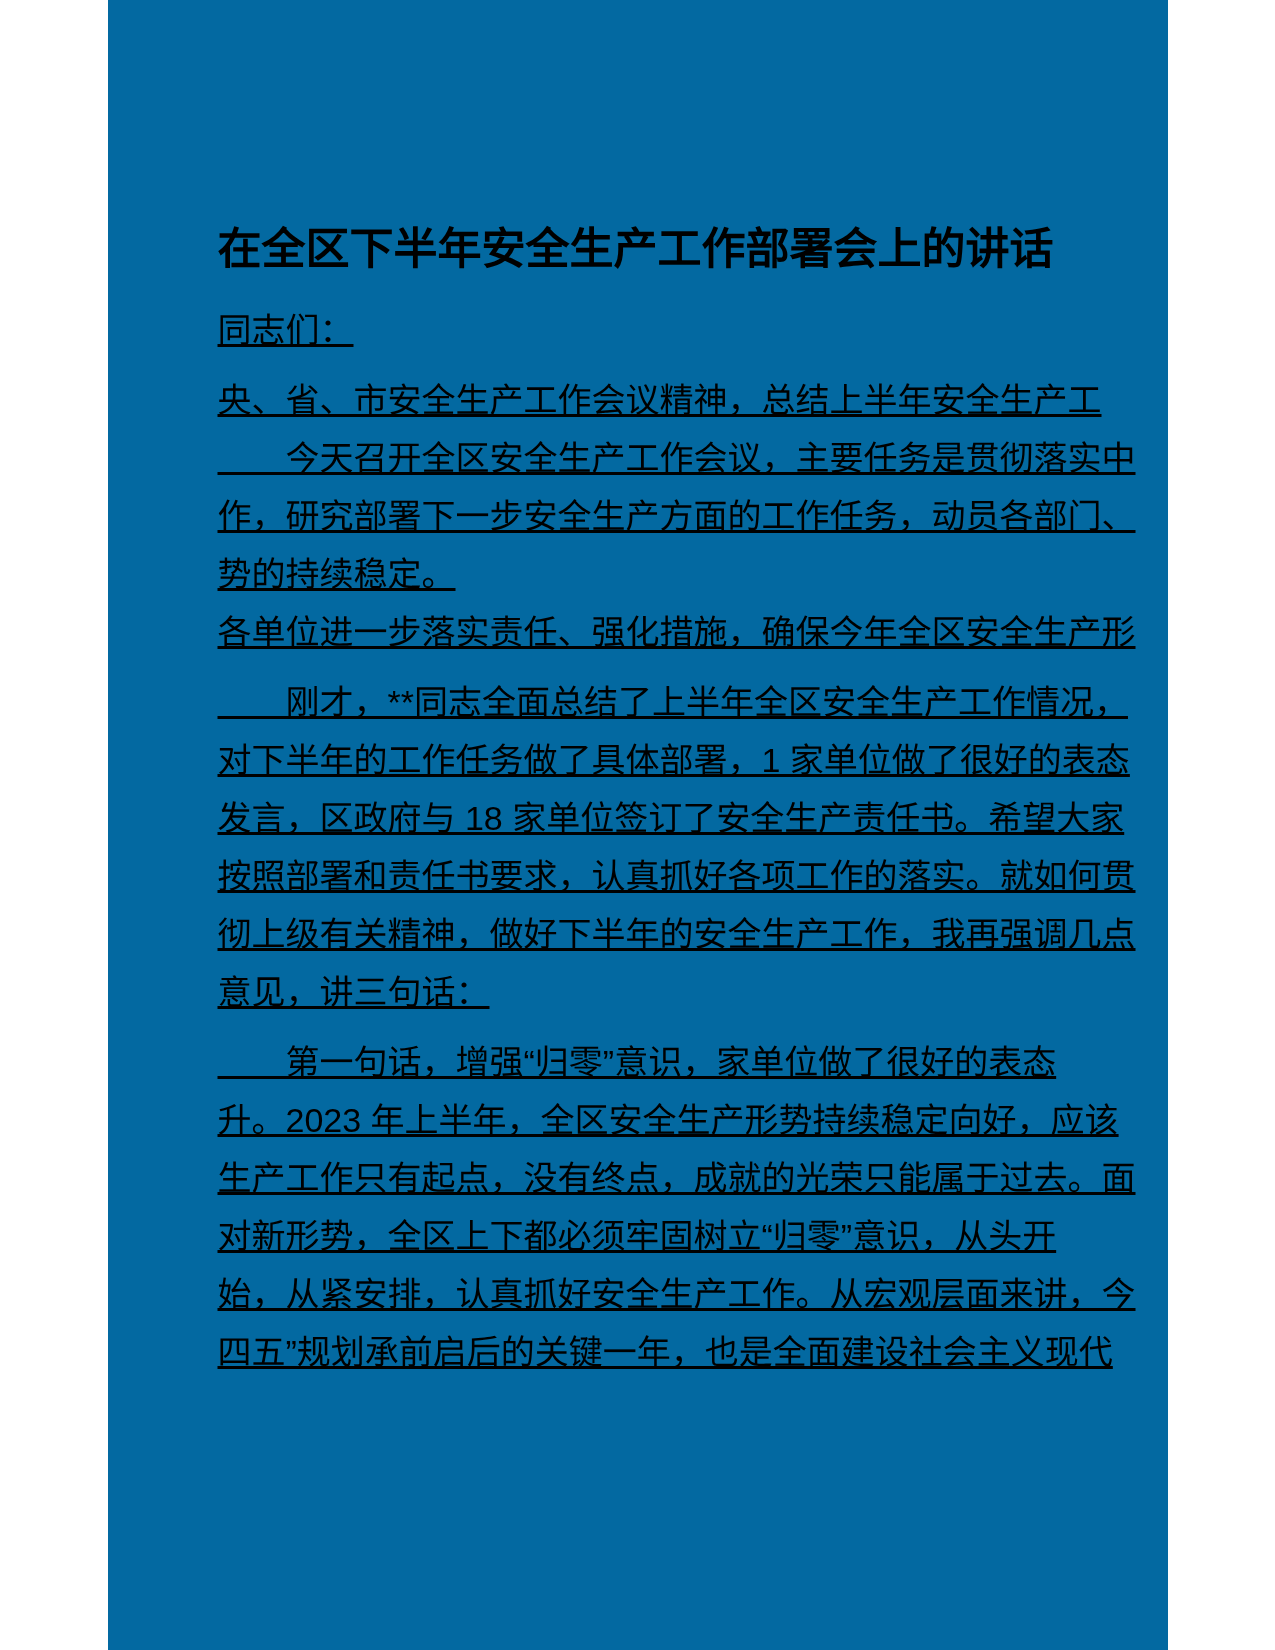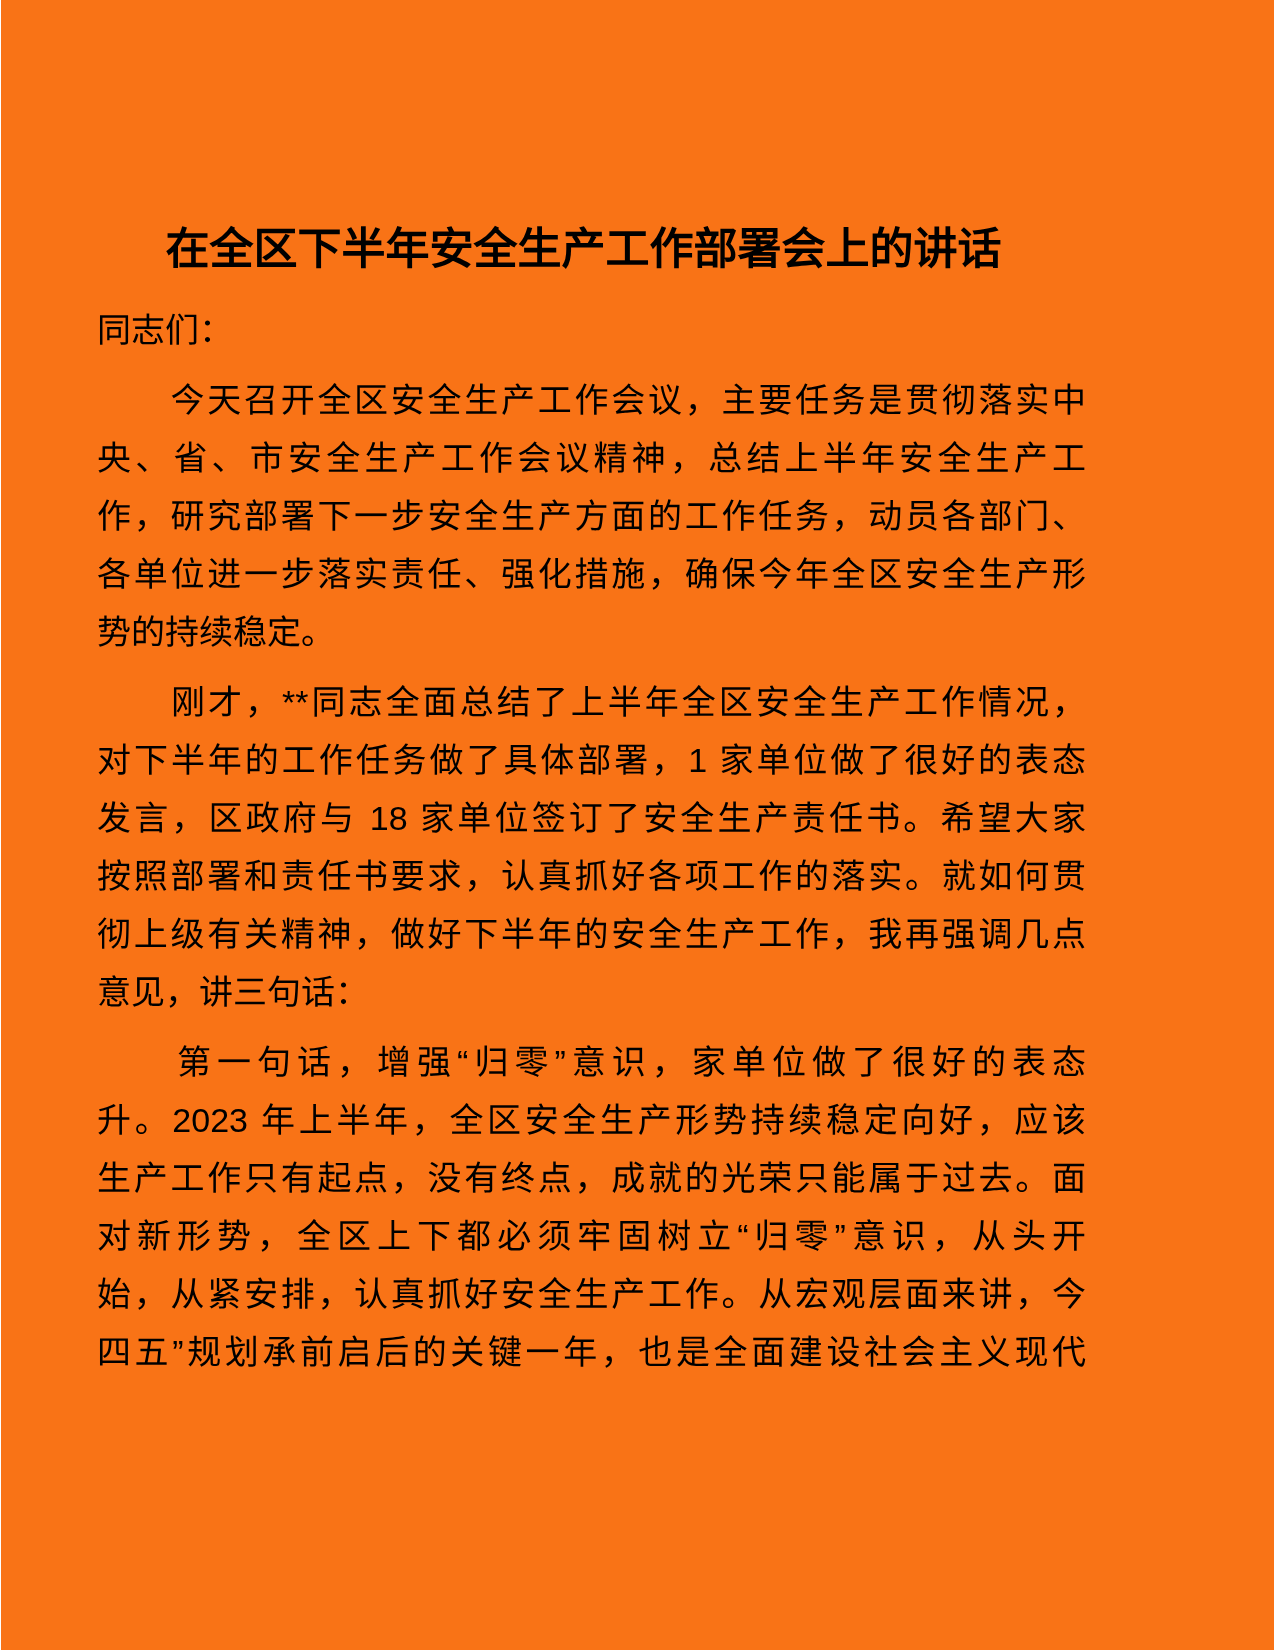--- a/index.html
+++ b/index.html
@@ -2,41 +2,42 @@
 <html lang="zh-CN"><head>
 <meta charset="utf-8">
 <style>
   html, body {
     margin: 0;
     padding: 0;
     background: #ffffff;
   }
   .page {
     position: relative;
-    width: 1273px;
+    width: 1060px;
     height: 1650px;
     margin: 0 auto;
-    background: #f97316;
+    background: #0369a1;
     color: #000000;
     box-sizing: border-box;
-    padding: 222px 188px 0 80px;
+    padding: 222px 188px 0 110px;
     font-family: "Liberation Sans", sans-serif;
     font-kerning: none;
     overflow: hidden;
   }
   .doc-title {
     font-size: 44px;
     font-weight: 700;
     line-height: 54px;
     text-align: center;
     margin: 0 0 25px 0;
     white-space: nowrap;
   }
   .para {
-    margin: 0 0 12px 16px;
+    margin: 0 0 12px 0;
+    text-decoration: underline;
   }
   .line {
     font-size: 34px;
     line-height: 58px;
     text-align: justify;
     text-align-last: justify;
     text-justify: inter-character;
     white-space: nowrap;
   }
   .line.last {
@@ -46,25 +47,25 @@
 </head>
 <body>
 
 <div class="page">
   <h1 class="doc-title">在全区下半年安全生产工作部署会上的讲话</h1>
   <div id="doc-body">
       <div class="para">
         <div class="line last">同志们：</div>
       </div>
       <div class="para">
+        <div class="line">央、省、市安全生产工作会议精神，总结上半年安全生产工</div>
         <div class="line">　　今天召开全区安全生产工作会议，主要任务是贯彻落实中</div>
-        <div class="line">央、省、市安全生产工作会议精神，总结上半年安全生产工</div>
         <div class="line">作，研究部署下一步安全生产方面的工作任务，动员各部门、</div>
+        <div class="line last">势的持续稳定。</div>
         <div class="line">各单位进一步落实责任、强化措施，确保今年全区安全生产形</div>
-        <div class="line last">势的持续稳定。</div>
       </div>
       <div class="para">
         <div class="line">　　刚才，**同志全面总结了上半年全区安全生产工作情况，</div>
         <div class="line">对下半年的工作任务做了具体部署，1 家单位做了很好的表态</div>
         <div class="line">发言，区政府与 18 家单位签订了安全生产责任书。希望大家</div>
         <div class="line">按照部署和责任书要求，认真抓好各项工作的落实。就如何贯</div>
         <div class="line">彻上级有关精神，做好下半年的安全生产工作，我再强调几点</div>
         <div class="line last">意见，讲三句话：</div>
       </div>
       <div class="para">

